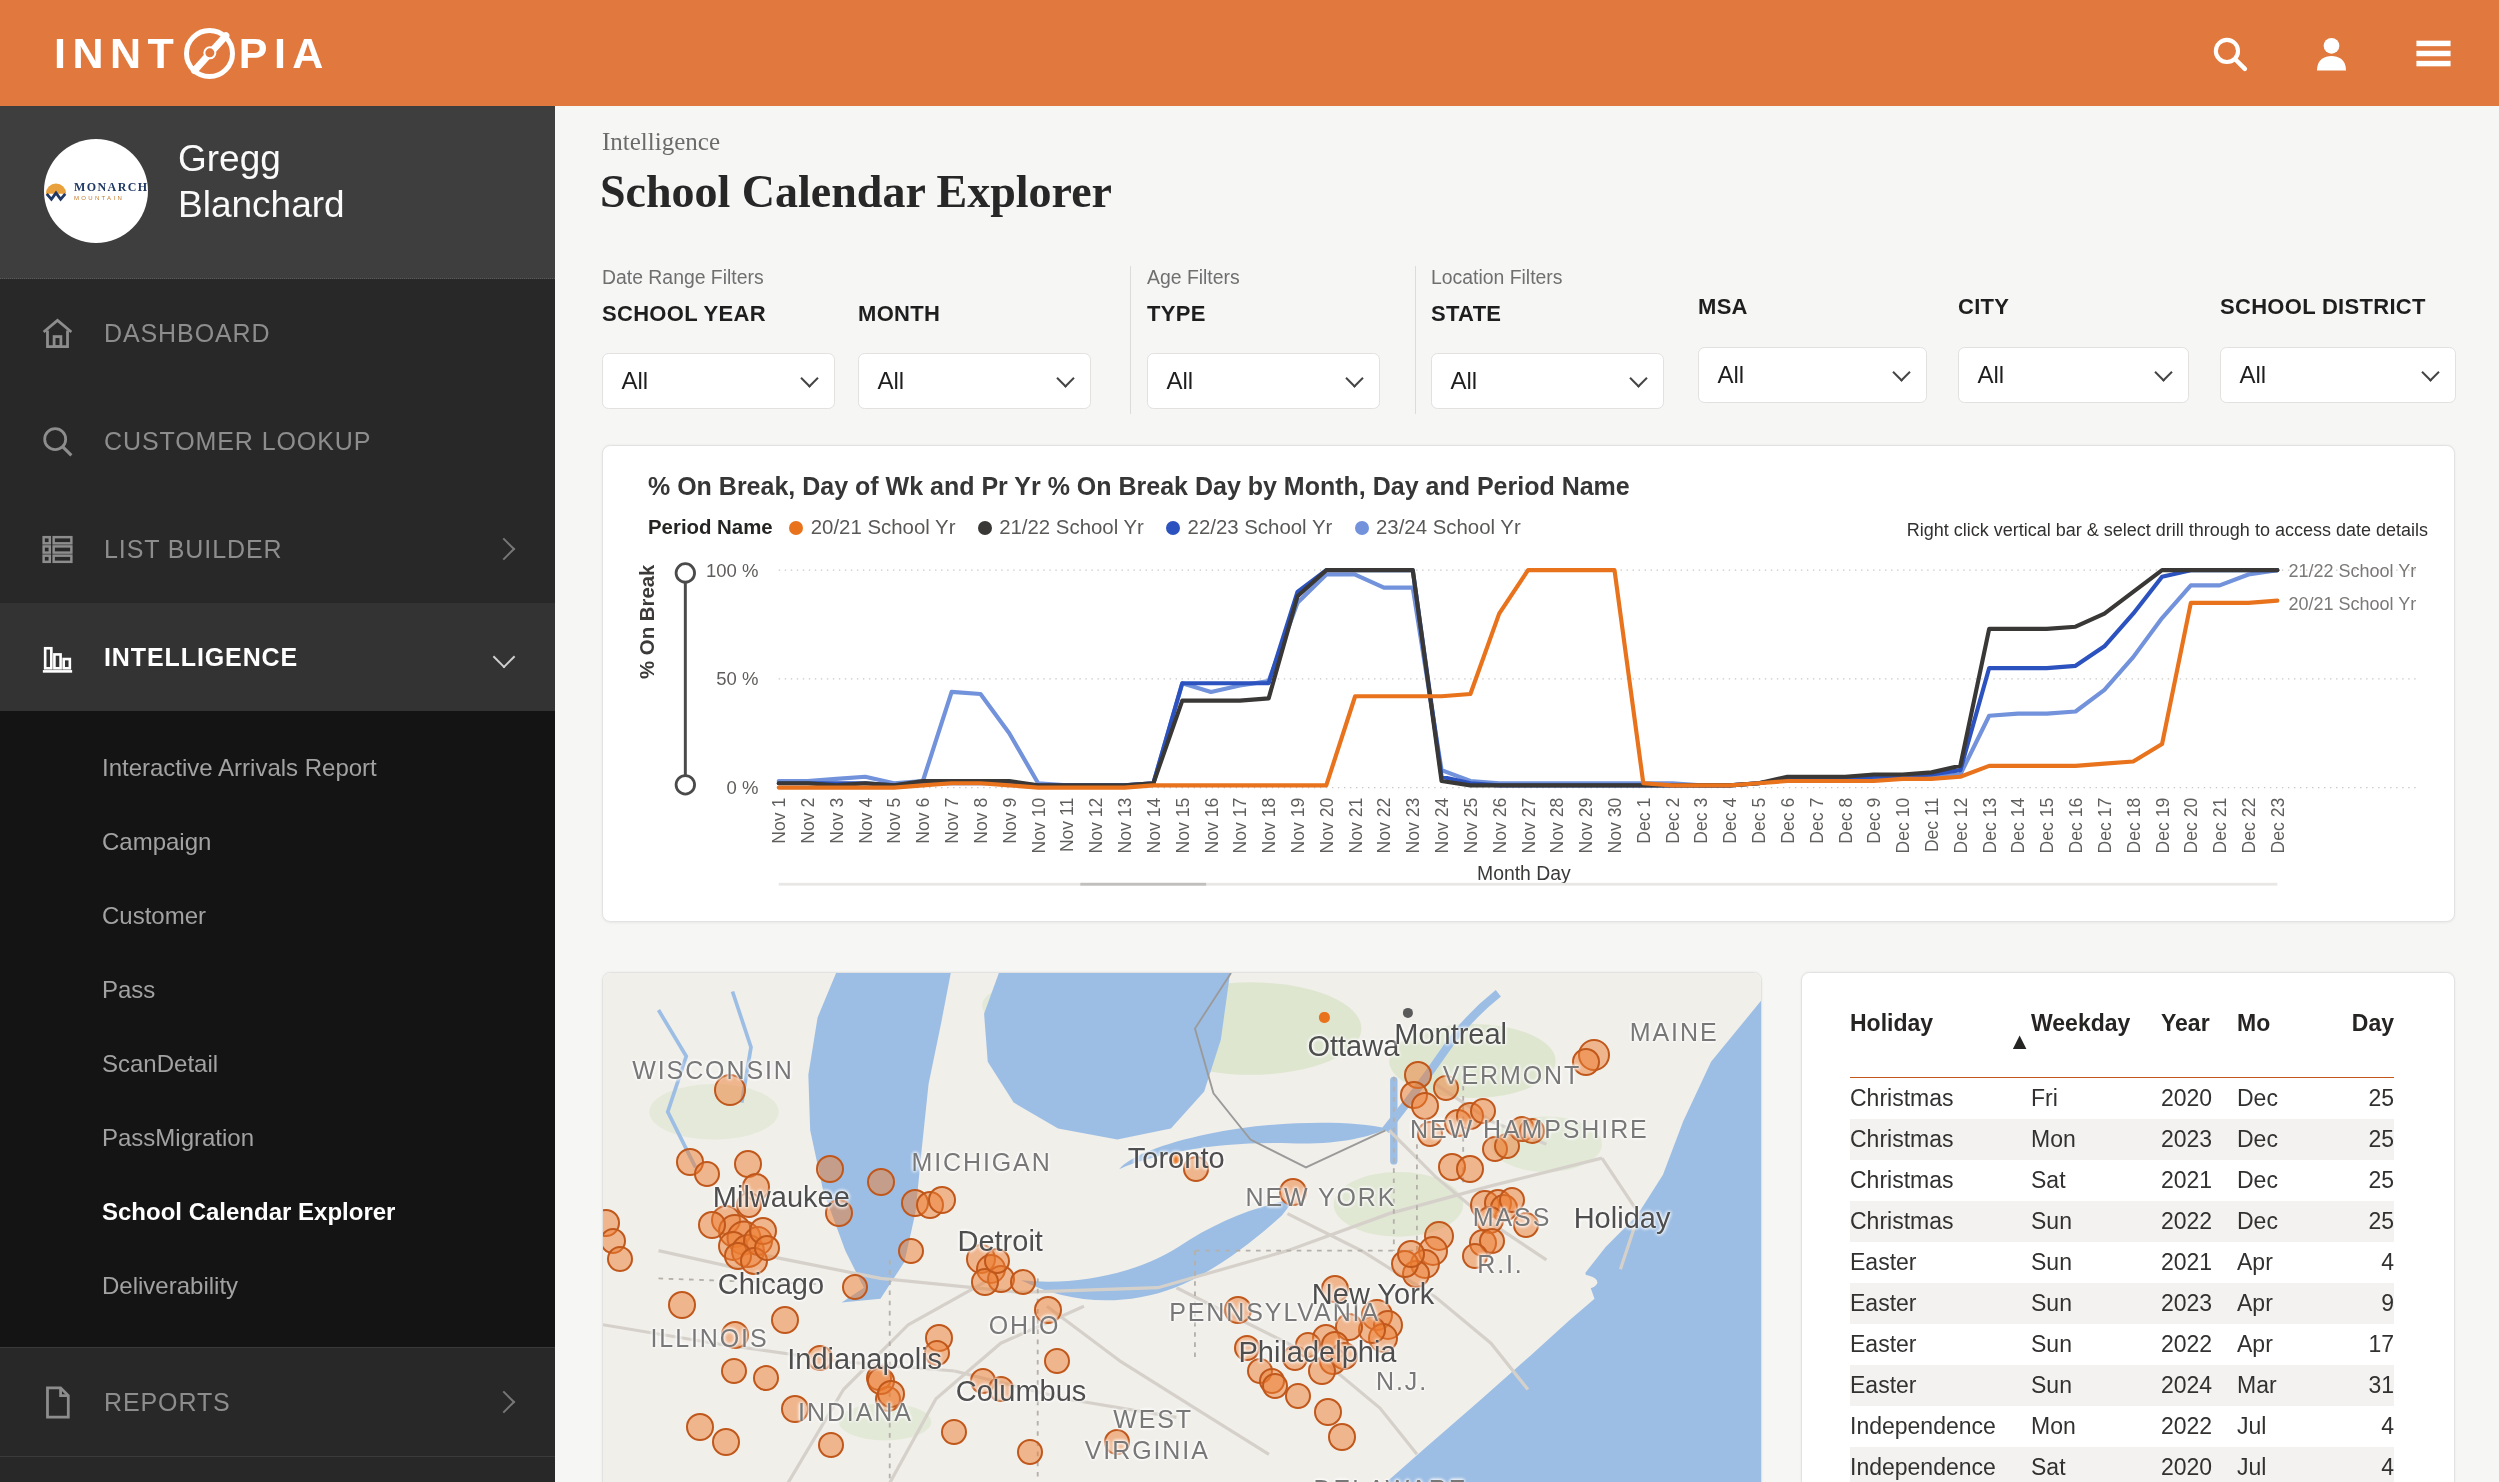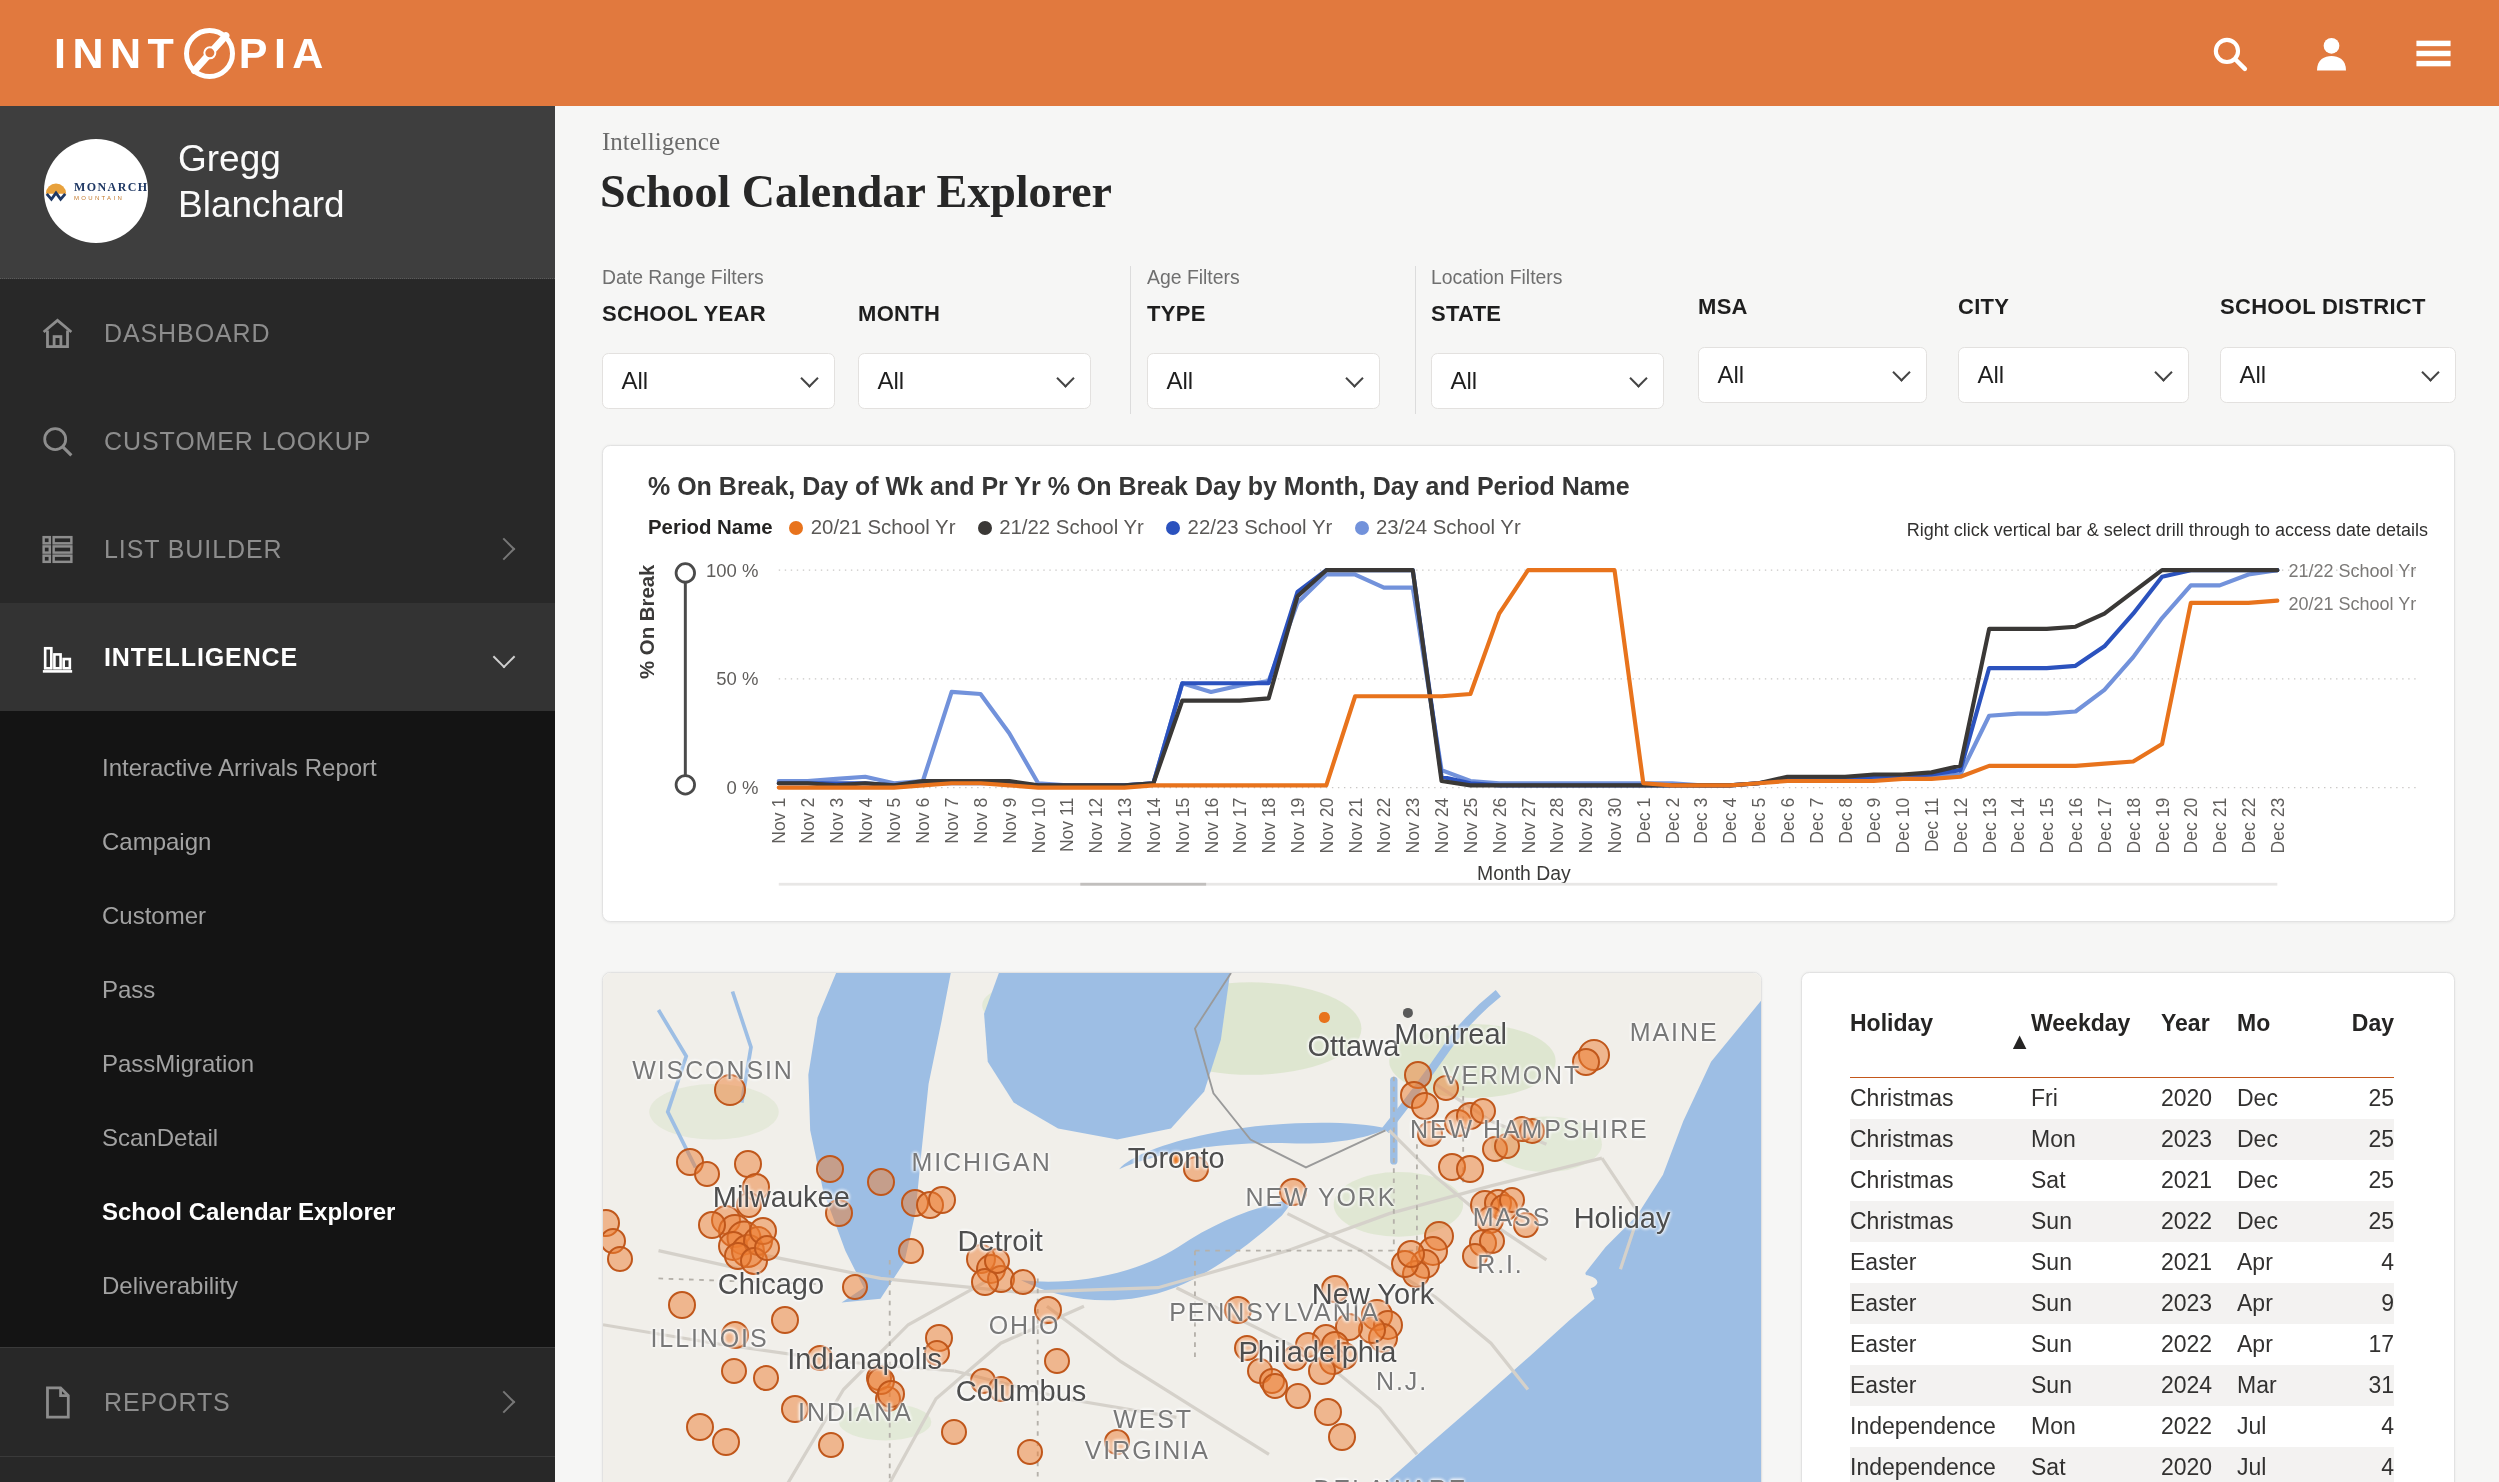--- a/index.html
+++ b/index.html
@@ -186,22 +186,22 @@
     </svg>
     <span class="nlabel">INTELLIGENCE</span>
     <span class="chev down"></span>
   </div>
 
   <div id="submenu">
       <div class="sub-item">Interactive Arrivals Report</div>
       <div class="sub-item">Campaign</div>
       <div class="sub-item">Customer</div>
       <div class="sub-item">Pass</div>
+      <div class="sub-item">ScanDetail</div>
       <div class="sub-item">PassMigration</div>
-      <div class="sub-item">ScanDetail</div>
       <div class="sub-item active">School Calendar Explorer</div>
       <div class="sub-item">Deliverability</div>
     </div>
 
   <div class="nav-divider"></div>
   <div class="nav-item">
     <svg class="nicon" viewBox="0 0 24 24">
       <path d="M5.5 2.5 H14 L19 7.5 V21.5 H5.5 Z" fill="none" stroke="#8D8D8D" stroke-width="1.8"></path>
       <path d="M14 2.5 V7.5 H19" fill="none" stroke="#8D8D8D" stroke-width="1.8"></path>
     </svg>

